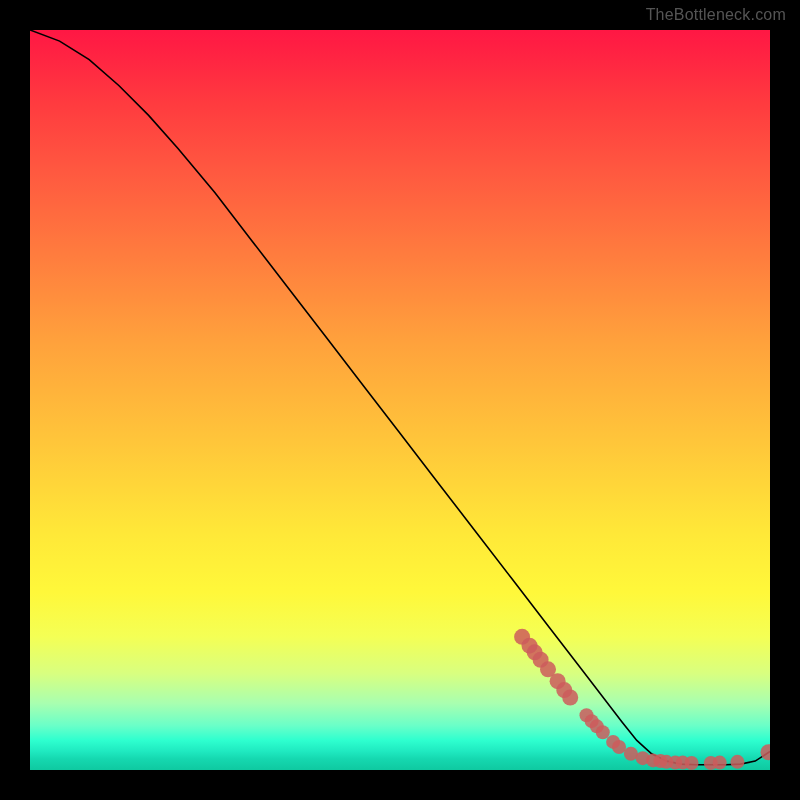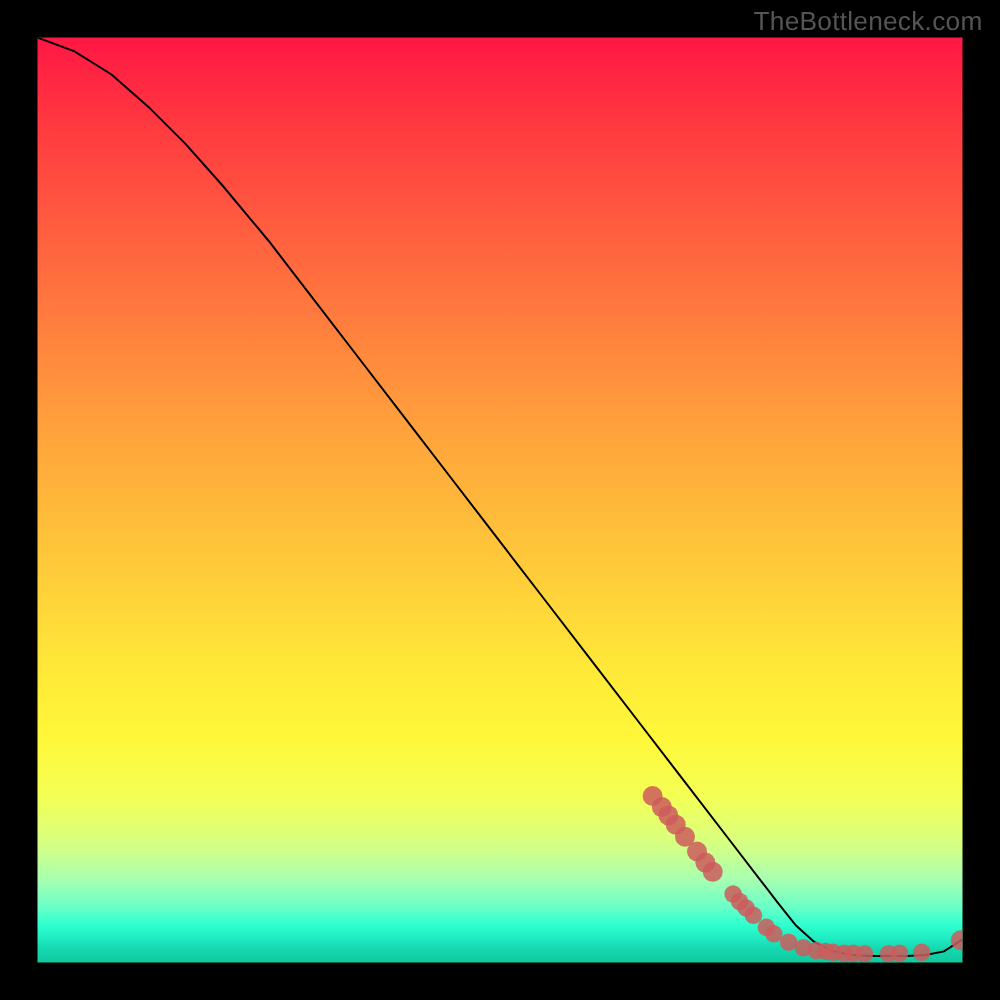--- a/index.html
+++ b/index.html
@@ -8,21 +8,21 @@
     height: 800px;
     background: #000;
     position: relative;
     font-family: Arial, sans-serif;
   }
   .watermark {
     position: absolute;
     top: 6px;
     right: 14px;
     color: #555;
-    font-size: 21px;
+    font-size: 16px;
     font-weight: 500;
     z-index: 10;
     letter-spacing: 0.2px;
   }
   .plot-area {
     position: absolute;
     left: 30px;
     top: 30px;
     width: 740px;
     height: 740px;

